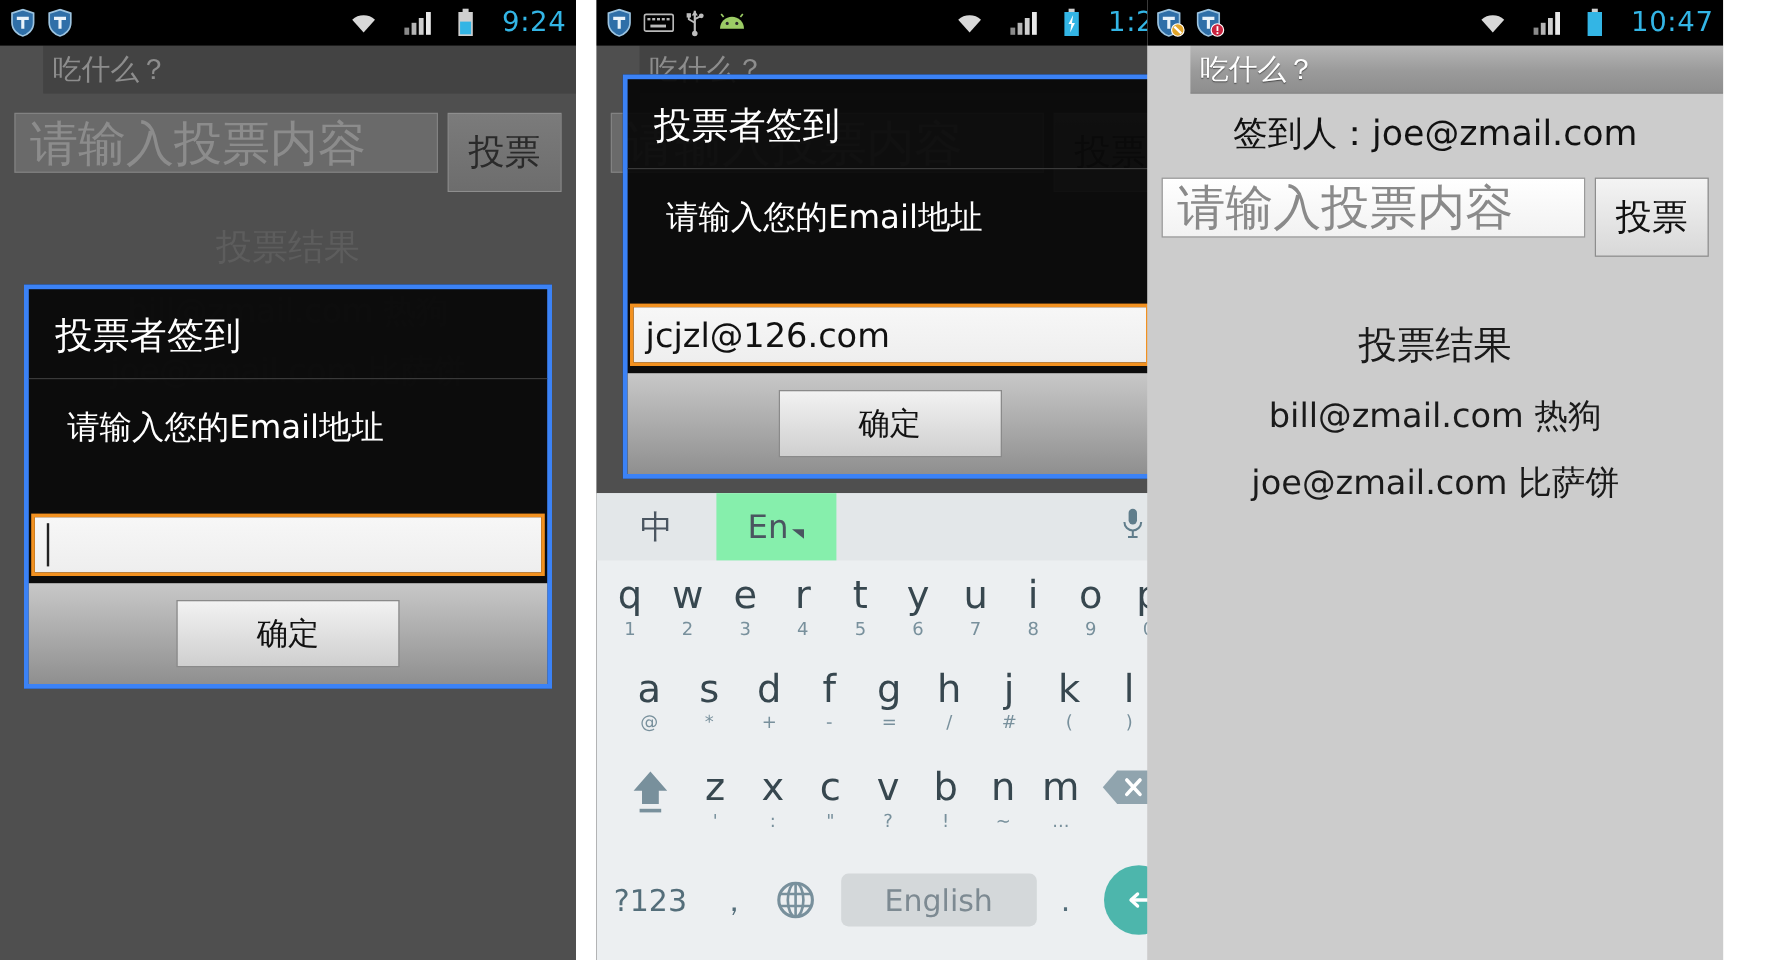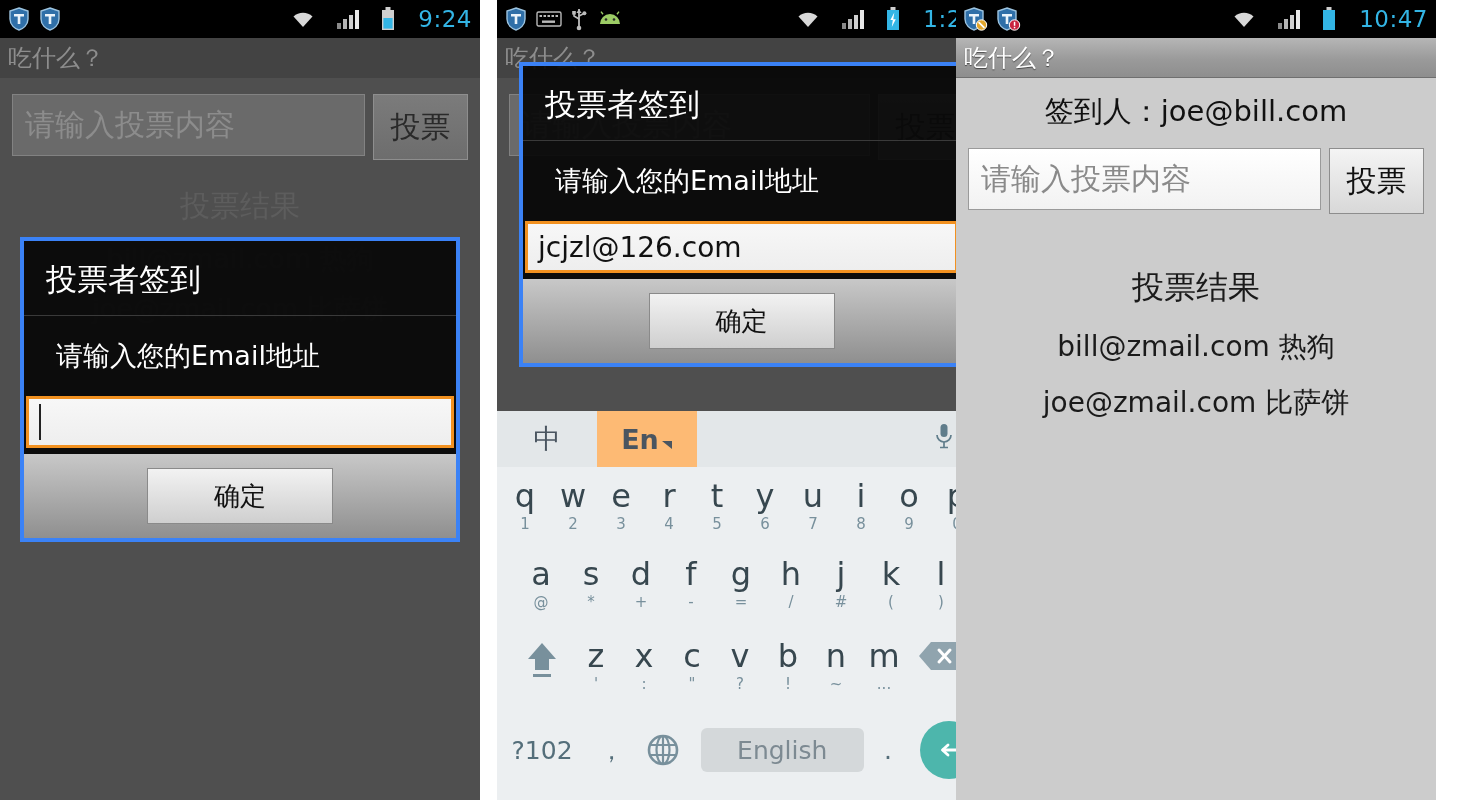--- a/index.html
+++ b/index.html
@@ -13,30 +13,30 @@
 
   
   .statusbar{position:relative;height:38px;background:#000;display:flex;align-items:center;padding:0 8px;box-sizing:border-box;}
   .sb-left{display:flex;align-items:center;gap:9px;}
   .sb-right{margin-left:auto;display:flex;align-items:center;gap:19px;}
   .sb-time{color:#33b5e5;font-size:23px;font-weight:500;letter-spacing:.5px;padding-left:4px;}
 
   .ic{display:block;}
 
   
-  .titlebar{height:40px;display:flex;align-items:center;padding-left:8px;box-sizing:border-box;}
+  .titlebar{height:40px;display:flex;align-items:center;padding-left:8px;box-sizing:border-box;margin-left:36px;}
   .titlebar.dark{background:#434343;}
   .titlebar.light{background:linear-gradient(to bottom,#b6b6b6 0%,#9a9a9a 55%,#8e8e8e 100%);border-bottom:1px solid #6f6f6f;}
   .title-text{font-size:24px;}
   .titlebar.dark .title-text{color:#8d8d8d;}
   .titlebar.light .title-text{color:#ffffff;text-shadow:0 1px 1px rgba(0,0,0,.55);}
 
   
   .voterow{display:flex;align-items:flex-start;padding:16px 12px 0 12px;gap:8px;}
-  .vote-input{flex:1;height:62px;box-sizing:border-box;display:flex;align-items:center;padding:0 12px;font-size:30px;}
+  .vote-input{flex:1;height:50px;box-sizing:border-box;display:flex;align-items:center;padding:0 12px;font-size:40px;}
   .vote-btn{width:95px;height:66px;box-sizing:border-box;display:flex;align-items:center;justify-content:center;font-size:30px;}
 
   
   .dim .vote-input{background:#6a6a6a;border:1px solid #828282;color:#8c8c8c;}
   .dim .vote-btn{background:linear-gradient(to bottom,#7b7b7b,#6d6d6d);border:1px solid #8e8e8e;color:#2a2a2a;}
   
   .bright .vote-input{background:linear-gradient(to bottom,#ffffff,#f2f2f2);border:1px solid #9a9a9a;color:#8a8a8a;}
   .bright .vote-btn{background:linear-gradient(to bottom,#f4f4f4,#d8d8d8);border:1px solid #8d8d8d;color:#111;}
 
   
@@ -47,33 +47,33 @@
   
   .results{text-align:center;color:#1a1a1a;}
   .signin{font-size:29px;text-align:center;padding-top:14px;color:#111;}
   .results .r-title{font-size:32px;margin-top:52px;}
   .results .r-line{font-size:28px;margin-top:18px;}
 
   
   .dialog{position:absolute;left:20px;width:440px;background:rgba(8,8,8,.93);border:4px solid #3b82f6;box-sizing:border-box;}
   .dlg-title{font-size:31px;color:#fff;padding:18px 22px 14px 22px;border-bottom:1px solid #3a3a3a;}
   .dlg-msg{font-size:27px;color:#fff;padding:22px 22px 22px 32px;}
-  .dlg-inputwrap{padding:0 2px 6px 2px;}
+  .dlg-inputwrap{padding:0 2px 6px 2px;margin-top:32px;}
   .dlg-input{height:52px;box-sizing:border-box;background:linear-gradient(to bottom,#f7f7f7,#eeeeee);
              border:3px solid #f29120;display:flex;align-items:center;padding:0 10px;font-size:28px;color:#111;position:relative;}
   .caret{display:inline-block;width:2px;height:36px;background:#222;}
   .dlg-footer{background:linear-gradient(to bottom,#c8c8c8,#8f8f8f);padding:14px 0;display:flex;justify-content:center;}
   .dlg-okbtn{width:186px;height:56px;box-sizing:border-box;display:flex;align-items:center;justify-content:center;
              font-size:26px;color:#111;background:linear-gradient(to bottom,#f2f2f2,#cfcfcf);border:1px solid #8a8a8a;}
 
   
   .keyboard{position:absolute;left:0;bottom:0;width:100%;background:#eceff1;}
   .kb-toolbar{height:56px;display:flex;align-items:center;background:#e3e7e9;}
   .kb-tab{width:100px;height:56px;display:flex;align-items:center;justify-content:center;font-size:27px;color:#4a5560;}
-  .kb-tab.sel{background:#fdba74;font-weight:bold;}
+  .kb-tab.sel{background:#86efac;}
   .kb-mic{margin-left:auto;padding-right:30px;}
   .kb-rows{padding:12px 0 4px 0;}
   .kb-row{display:flex;justify-content:center;align-items:flex-start;height:78px;}
   .key{width:48px;display:flex;flex-direction:column;align-items:center;}
   .key .main{font-size:32px;color:#37474f;line-height:34px;}
   .key .sub{font-size:15px;color:#78909c;line-height:18px;margin-top:2px;}
   .kb-row.r2 .key{width:48px;margin:0 1px;}
   .kb-row.r3{padding-top:4px;}
   .kb-spacerow{height:66px;display:flex;align-items:center;}
   .sym{font-size:25px;color:#546e7a;}
@@ -384,21 +384,21 @@
             </div>
           <div class="key" style="width:62px;">
             <svg width="44" height="34" viewBox="0 0 44 34">
                 <path d="M14 3 H41 a2 2 0 0 1 2 2 V29 a2 2 0 0 1 -2 2 H14 L2 17 Z" fill="#90a4ae"></path>
                 <path d="M22 11 L33 23 M33 11 L22 23" stroke="#fff" stroke-width="3" stroke-linecap="round"></path>
               </svg>
           </div>
         </div>
 
         <div class="kb-spacerow">
-          <div style="width:92px;text-align:center;" class="sym">?102</div>
+          <div style="width:92px;text-align:center;" class="sym">?123</div>
           <div style="width:50px;text-align:center;" class="sym">，</div>
           <div style="width:54px;display:flex;justify-content:center;">
             <svg width="34" height="34" viewBox="0 0 34 34">
                 <circle cx="17" cy="17" r="14" fill="none" stroke="#78909c" stroke-width="2.6"></circle>
                 <ellipse cx="17" cy="17" rx="6.5" ry="14" fill="none" stroke="#78909c" stroke-width="2.2"></ellipse>
                 <path d="M3.6 12 H30.4 M3.6 22 H30.4 M17 3 V31" stroke="#78909c" stroke-width="2.2"></path>
               </svg>
           </div>
           <div class="spacebar" style="width:166px;">English</div>
           <div style="width:50px;text-align:center;" class="sym">.</div>
@@ -458,21 +458,21 @@
             </svg>
         </span>
         <span class="sb-time">10:47</span>
       </div>
     </div>
 
     <div class="titlebar light">
       <span class="title-text">吃什么？</span>
     </div>
 
-    <div class="signin">签到人：joe@bill.com</div>
+    <div class="signin">签到人：joe@zmail.com</div>
 
     <div class="voterow bright">
       <div class="vote-input">请输入投票内容</div>
       <div class="vote-btn">投票</div>
     </div>
 
     <div class="results">
       <div class="r-title">投票结果</div>
       <div class="r-line">bill@zmail.com 热狗</div>
       <div class="r-line">joe@zmail.com 比萨饼</div>

